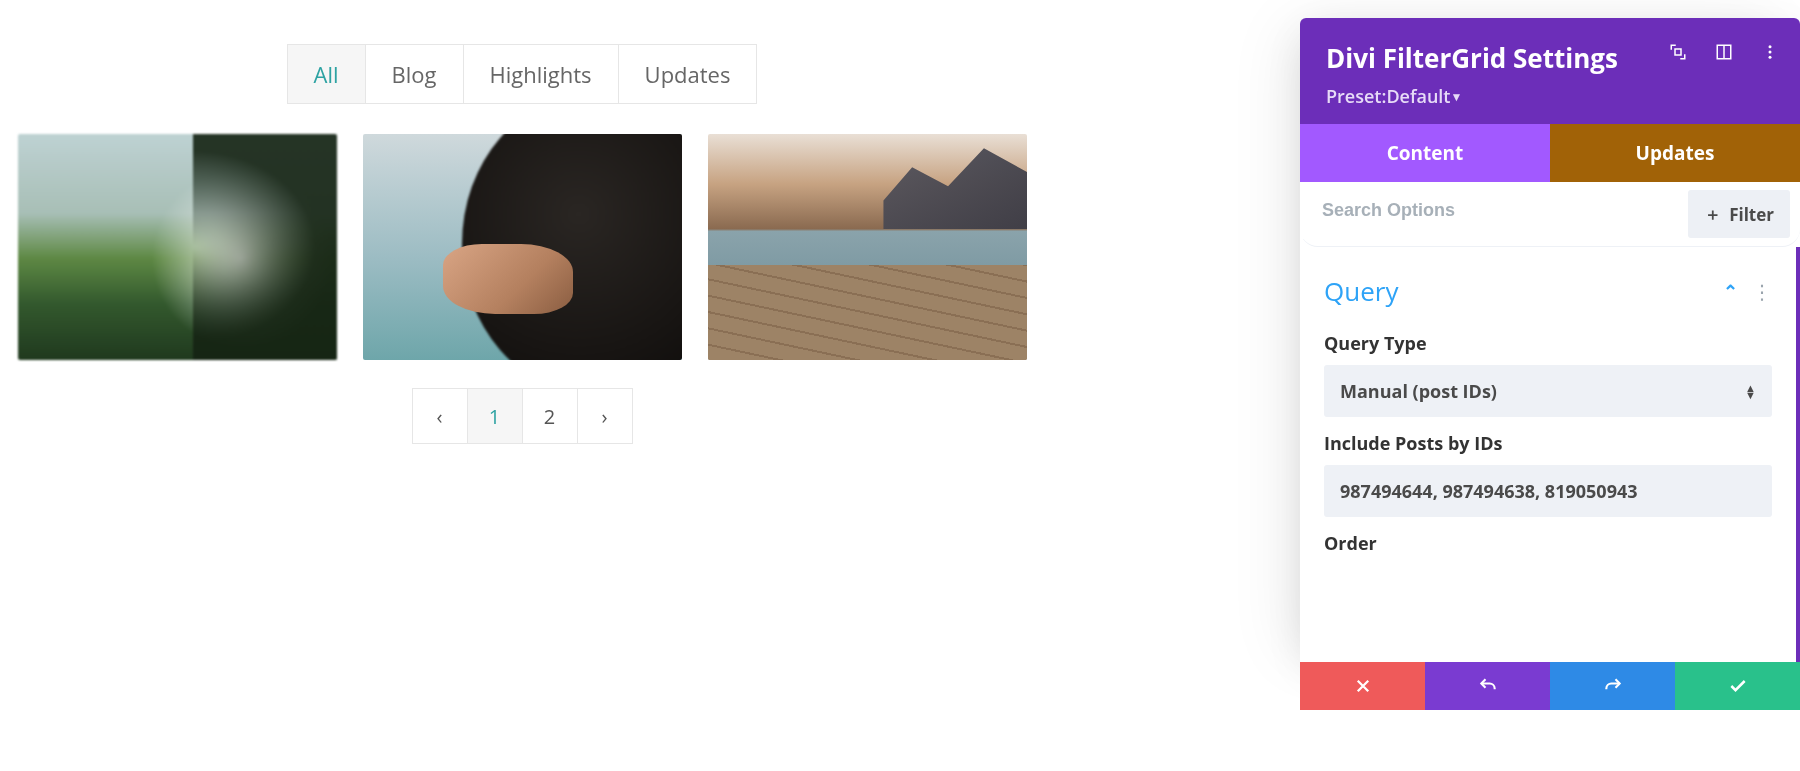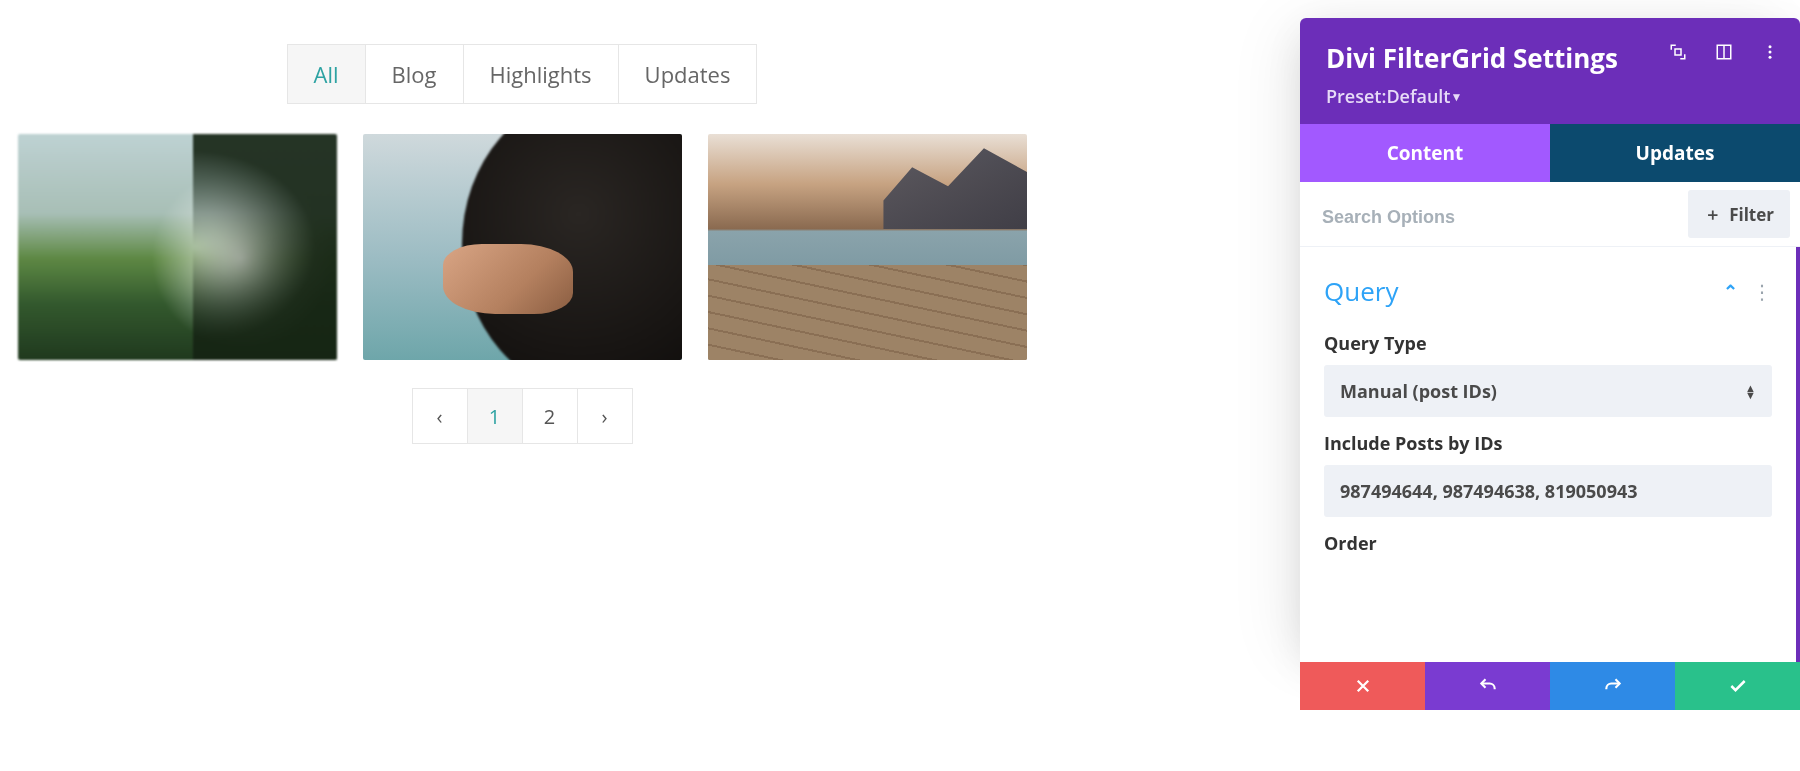--- a/index.html
+++ b/index.html
@@ -48,25 +48,25 @@
       box-shadow: -20px 0 60px -10px rgba(0,0,0,0.08), 0 10px 40px -10px rgba(0,0,0,0.15);
       border-top-left-radius:6px; border-top-right-radius:6px; display:flex; flex-direction:column; }
 
   .panel-header { background:#6c2eb9; color:#fff; padding:22px 26px 16px; border-top-left-radius:6px; border-top-right-radius:6px; position:relative; }
   .panel-title { font-size:26px; font-weight:700; }
   .preset { margin-top:8px; font-size:18px; font-weight:600; color:#e7dbf7; display:inline-flex; align-items:center; cursor:pointer; }
   .preset .caret { font-size:12px; }
   .header-icons { position:absolute; right:20px; top:24px; display:flex; gap:26px; }
   .header-icons .ic { width:20px; height:20px; cursor:pointer; display:flex; align-items:center; justify-content:center; }
 
-  .tabs { background:#0c4a6e; display:flex; }
+  .tabs { background:#a16207; display:flex; }
   .tabs .tab { flex:1; text-align:center; padding:16px 0; color:#fff; font-weight:700; font-size:19px; cursor:pointer; }
   .tabs .tab.active { background:#a259ff; }
 
-  .search-row { display:flex; align-items:flex-end; border-bottom:1px solid #eef1f6; }
+  .search-row { display:flex; align-items:flex-start; border-bottom:1px solid #eef1f6;border-radius:18px; }
   .search-row input { flex:1; border:none; padding:18px 22px; font-size:18px; color:#333; outline:none; }
   .search-row input::placeholder { color:#a7b0b8; font-weight:600; }
   .filter-btn { padding:12px 16px; margin:8px 10px 8px 0; background:#edf0f5; border-radius:3px; font-size:17px; font-weight:700; color:#4a4a4a; display:flex; align-items:center; gap:8px; cursor:pointer; }
 
   .panel-body { flex:1; overflow-y:auto; padding:8px 0 0; border-right:4px solid #6c2eb9; }
   .section-hd { display:flex; align-items:center; padding:18px 24px 8px; }
   .section-hd .title { flex:1; font-size:26px; font-weight:400; color:#2ea3f7; }
   .section-hd .chev { color:#2ea3f7; font-size:18px; font-weight:700; margin-right:14px; cursor:pointer; }
   .section-hd .menu { color:#9aa4ad; cursor:pointer; font-size:20px; }
 

